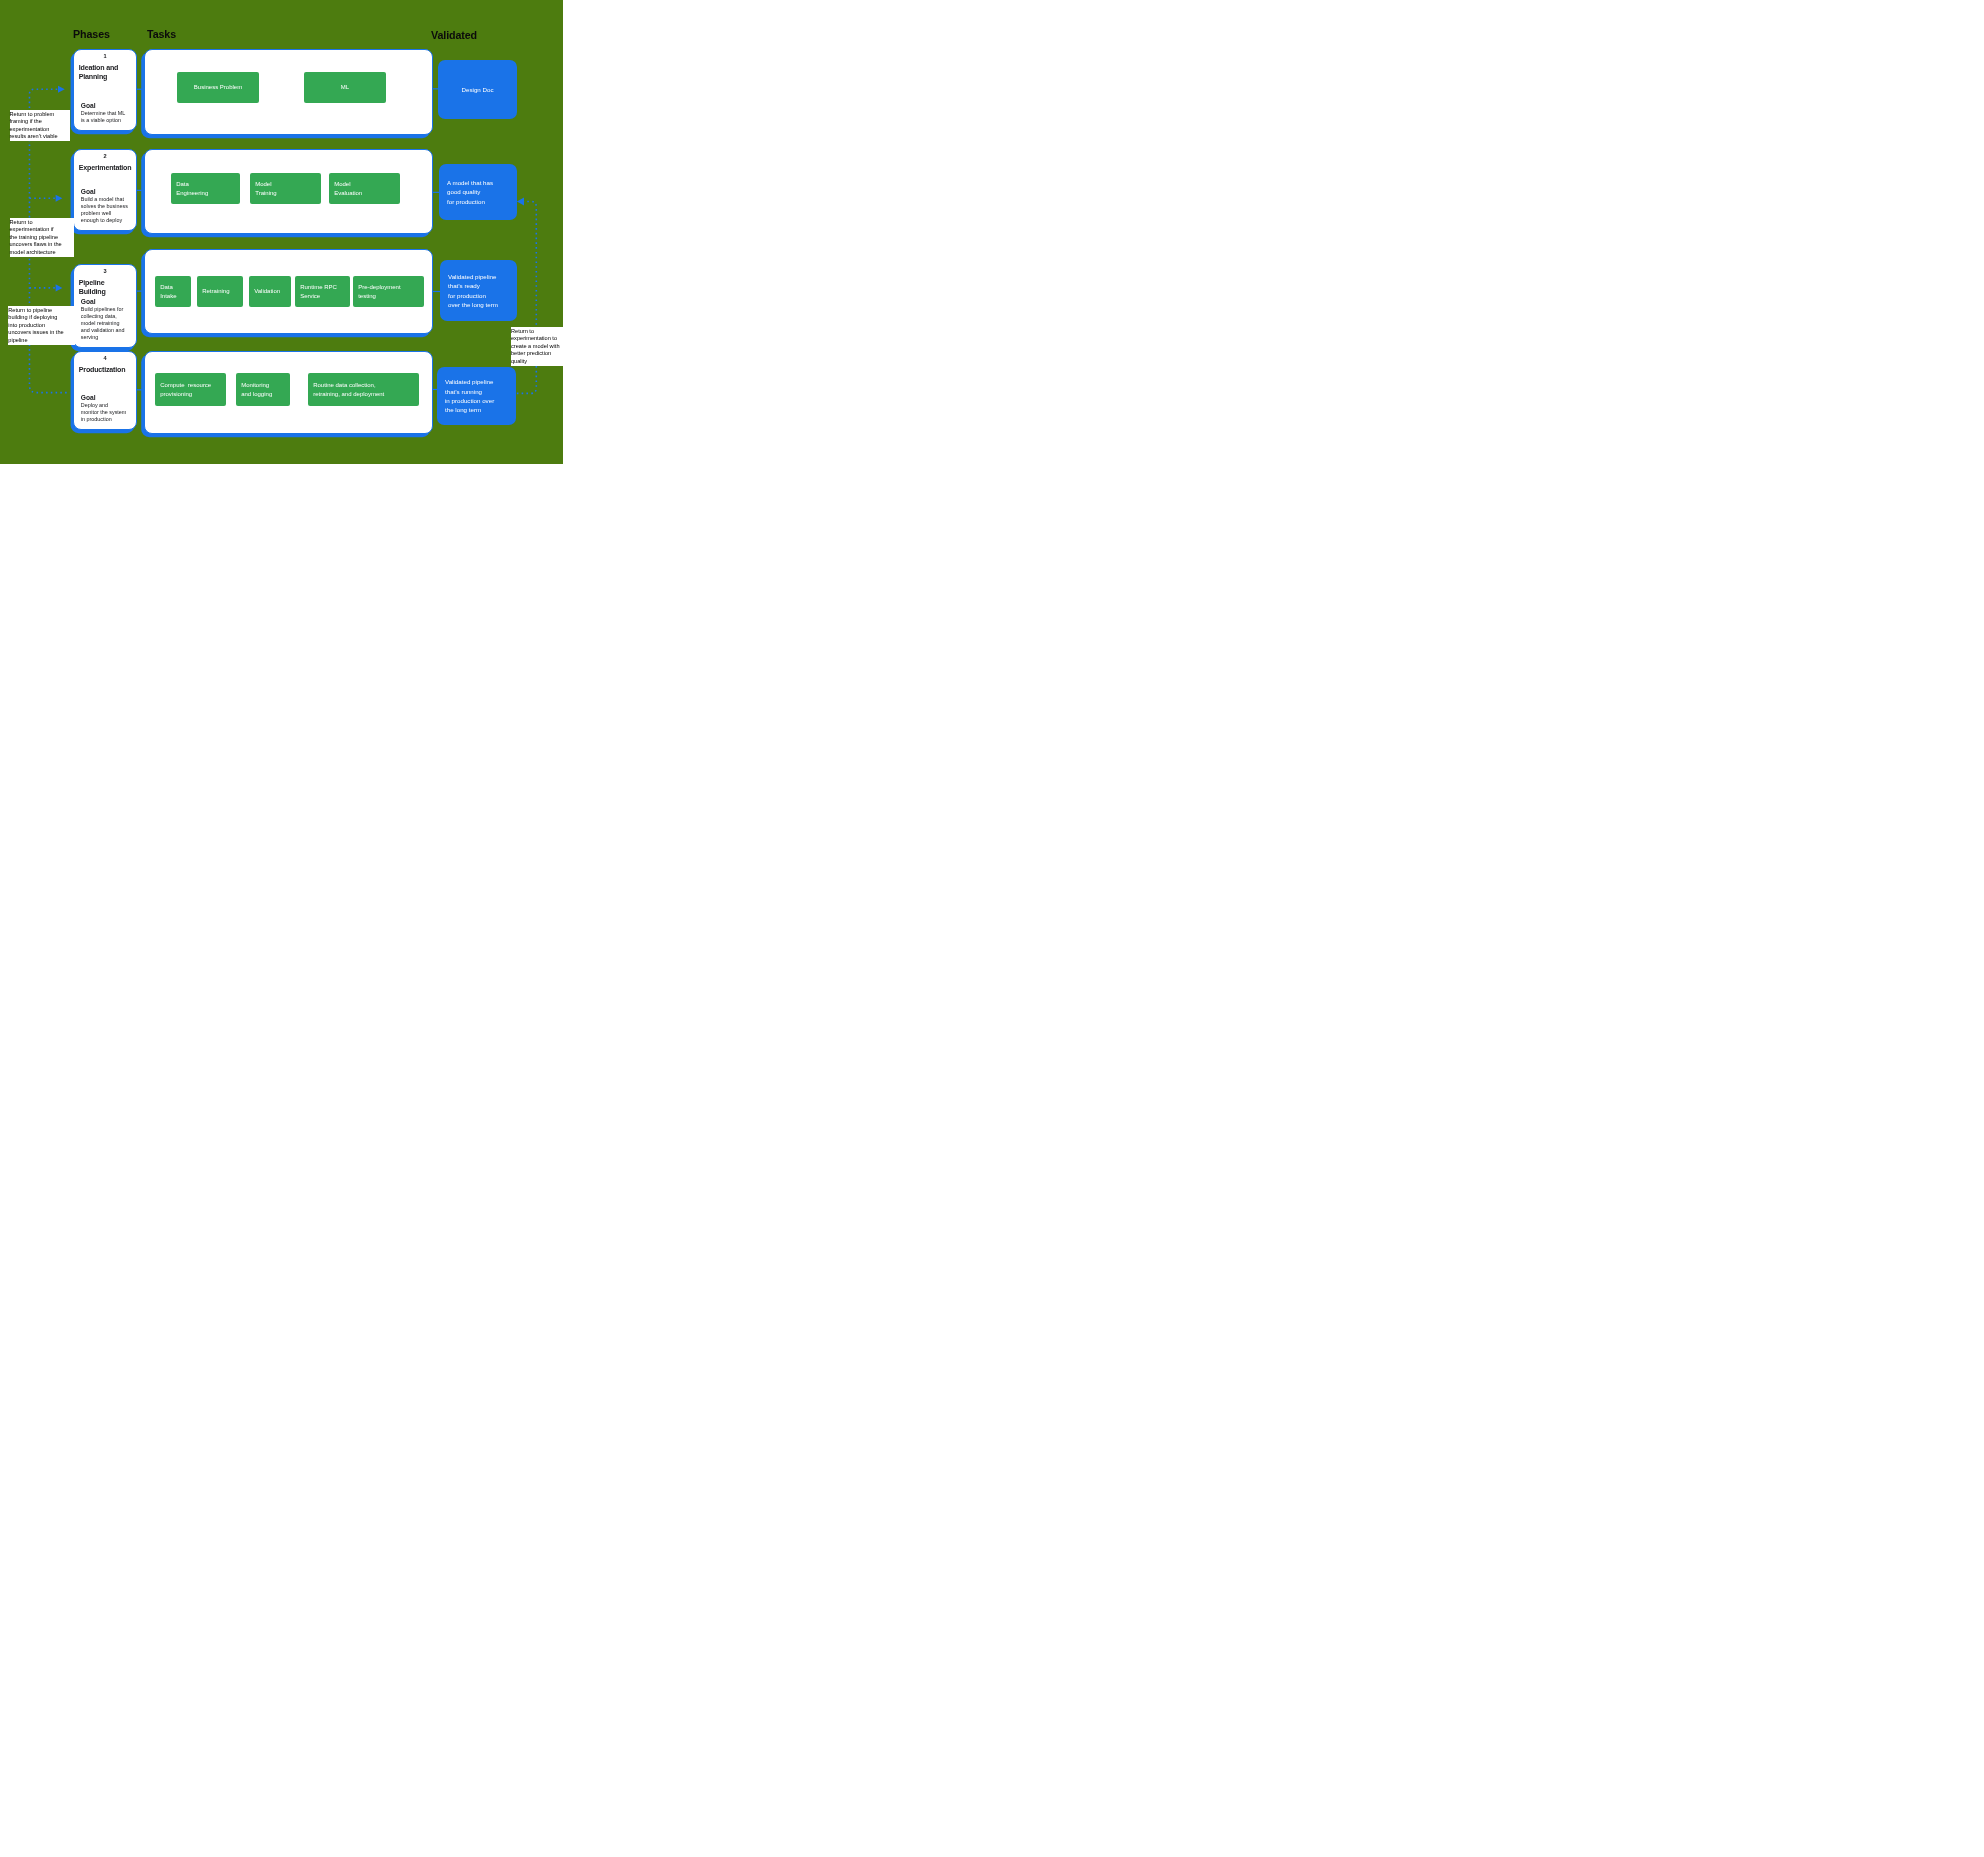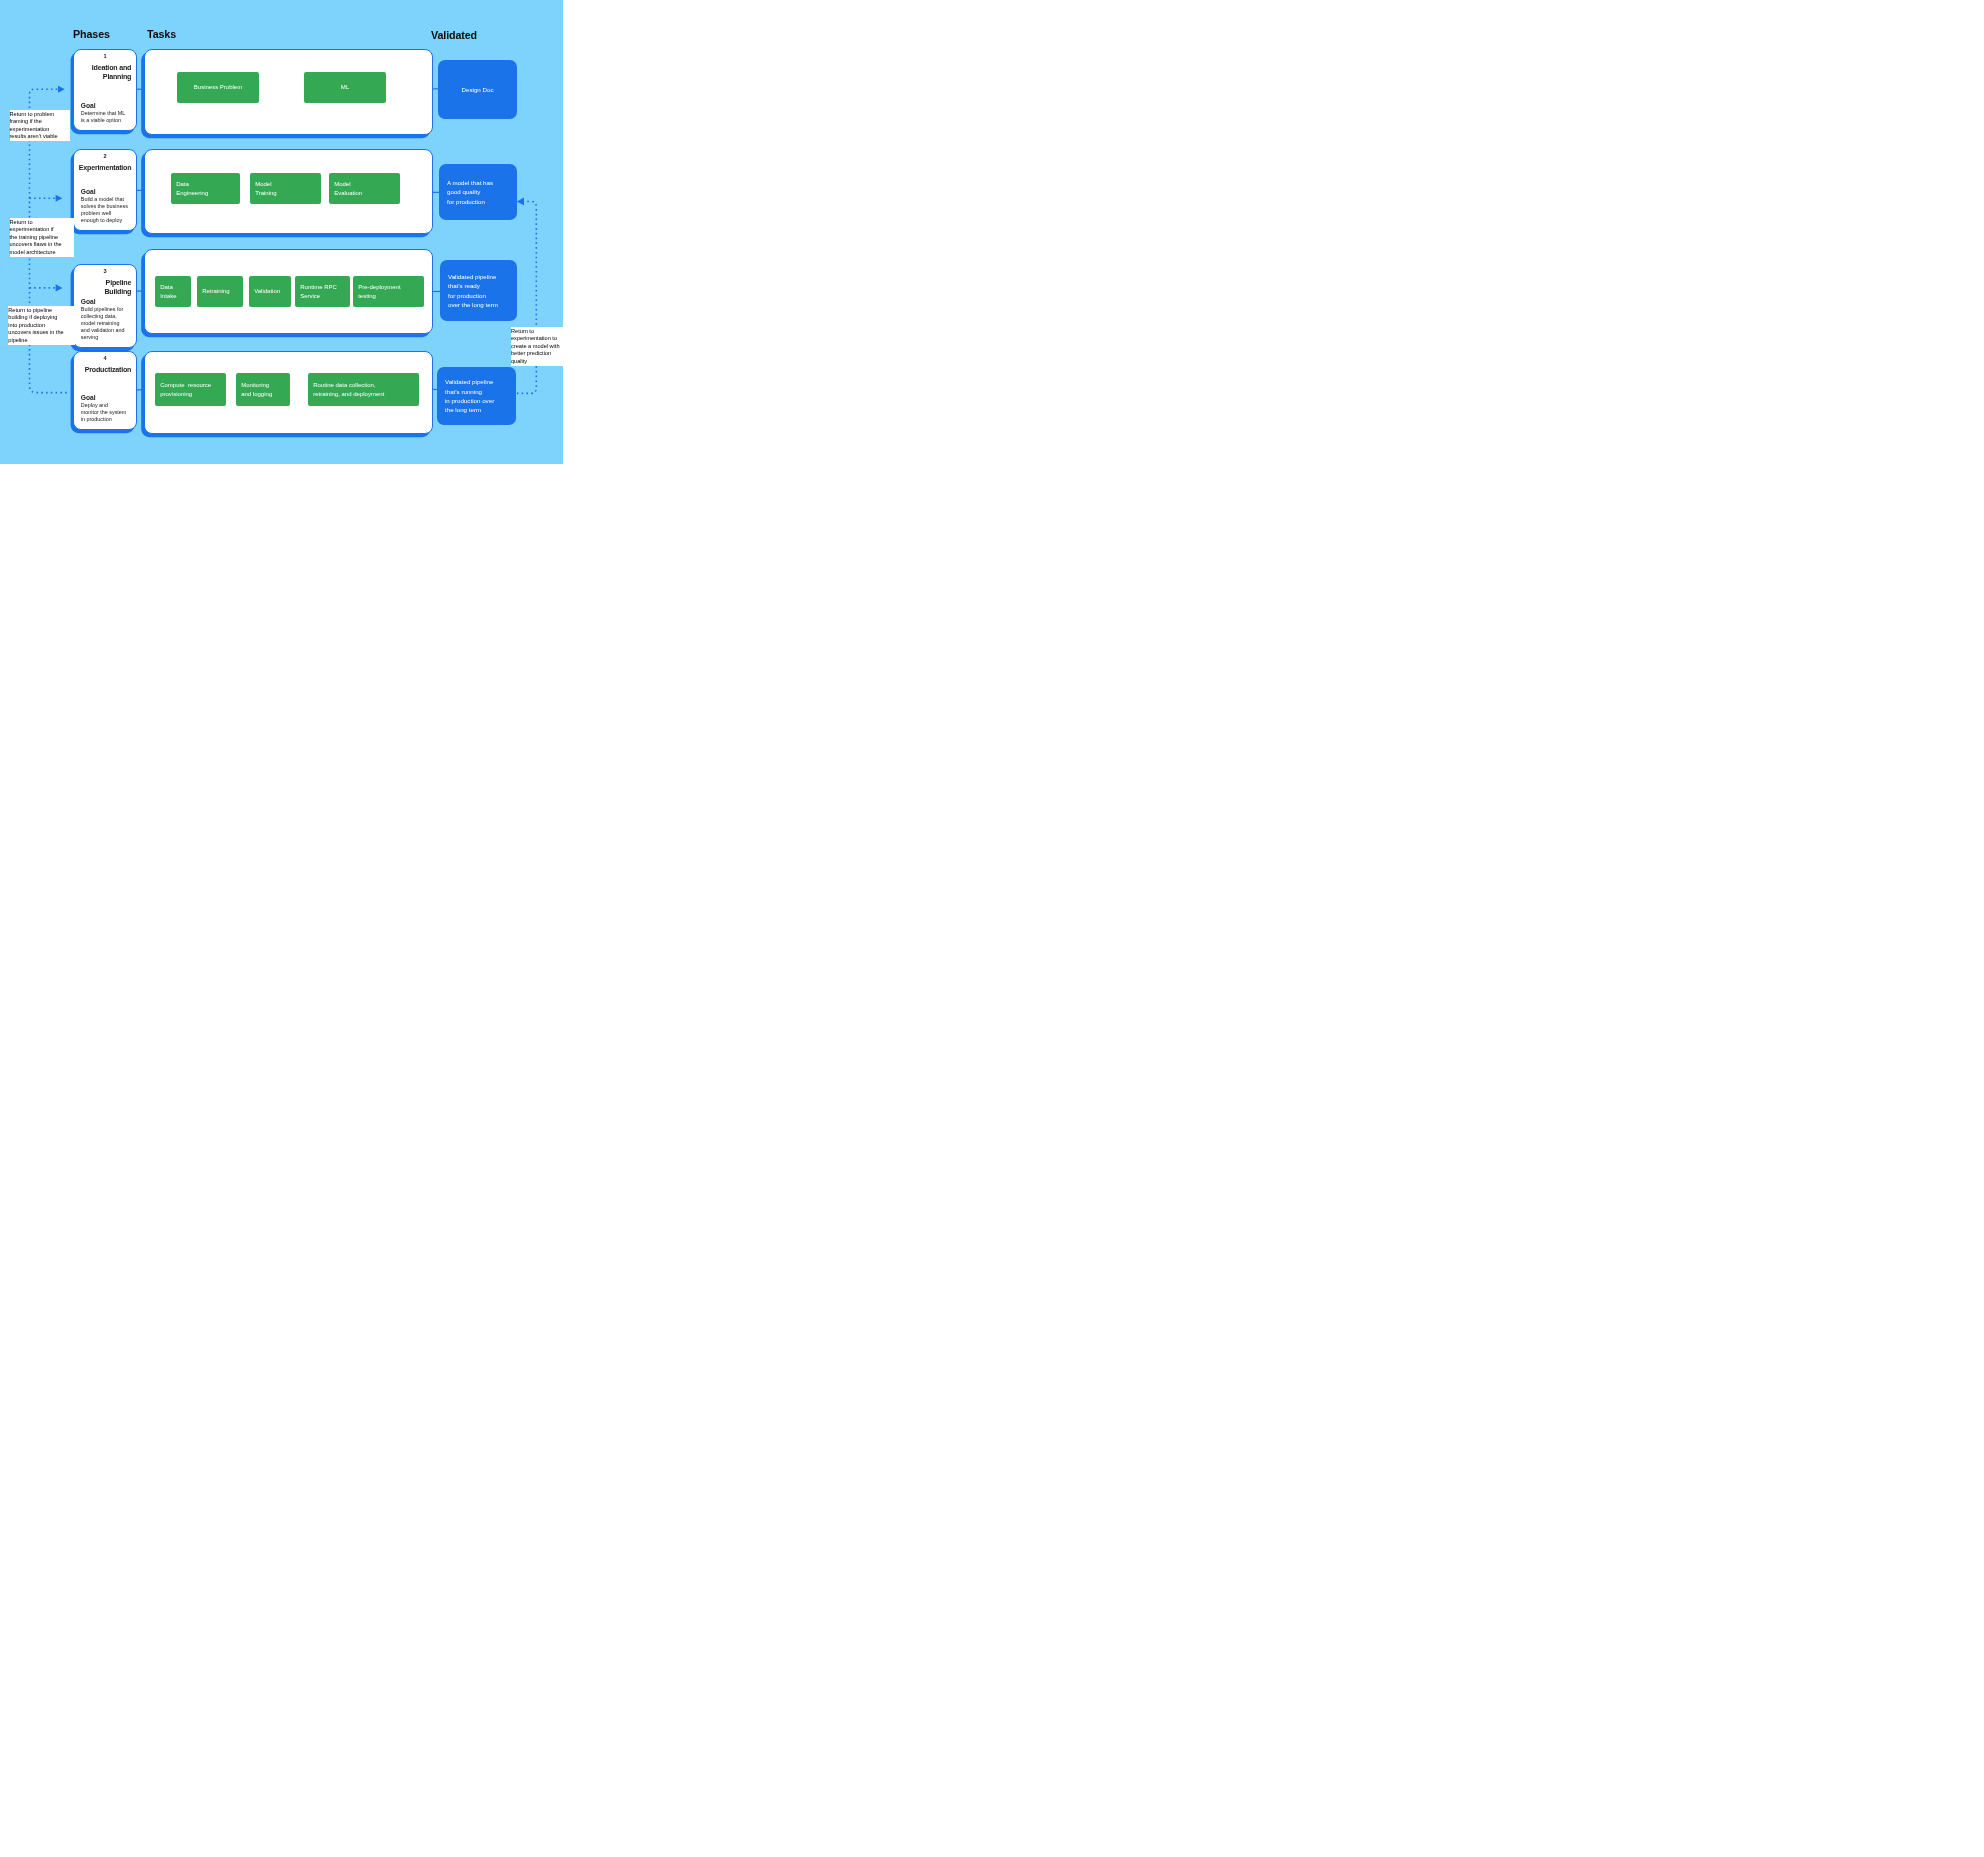--- a/index.html
+++ b/index.html
@@ -1,23 +1,23 @@
 <!DOCTYPE html>
 <html style="font-size:6.4px"><head>
 <meta charset="utf-8">
 <style>
   html,body{margin:0;padding:0;background:#fff;}
-  .canvas{position:relative;width:563px;height:464px;background:#7dd3fc;overflow:hidden;
+  .canvas{position:relative;width:563px;height:464px;background:#4d7c0f;overflow:hidden;
           font-family:"Liberation Sans","DejaVu Sans",sans-serif;color:#202124;}
   .hdr{position:absolute;font-size:10.7px;font-weight:700;color:#0b0b0b;letter-spacing:-0.1px;z-index:2;}
   .phase-card{position:absolute;background:#fff;border:1px solid #1a73e8;border-radius:8px;
               box-shadow:-2.4px 3.2px 0 #1a73e8;display:flex;flex-direction:column;
               padding:3.2px 4.8px 5.6px;box-sizing:border-box;z-index:2;}
   .phase-num{text-align:center;font-weight:700;font-size:5.6px;}
-  .phase-title{text-align:right;font-weight:700;font-size:7.1px;margin-top:5.2px;line-height:1.25;
+  .phase-title{text-align:left;font-weight:700;font-size:7.1px;margin-top:5.2px;line-height:1.25;
                white-space:pre-line;letter-spacing:-0.2px;}
   .phase-goal{margin-top:auto;padding-left:2px;}
   .goal-label{font-weight:700;font-size:6.7px;margin-bottom:1.2px;}
   .goal-text{font-size:5.4px;line-height:1.3;white-space:pre-line;}
   .tasks-box{position:absolute;background:#fff;border:1px solid #1a73e8;border-radius:8px;
              box-shadow:-2.8px 3.2px 0 #1a73e8;z-index:2;}
   .task{position:absolute;background:#34a853;color:#fff;border-radius:2px;display:flex;align-items:center;
         font-size:6px;line-height:1.4;white-space:pre-wrap;box-sizing:border-box;padding:2.4px 5.2px;z-index:2;}
   .task.center{justify-content:center;text-align:center;}
   .outcome{position:absolute;background:#1a73e8;color:#fff;border-radius:7.1px;display:flex;align-items:center;

